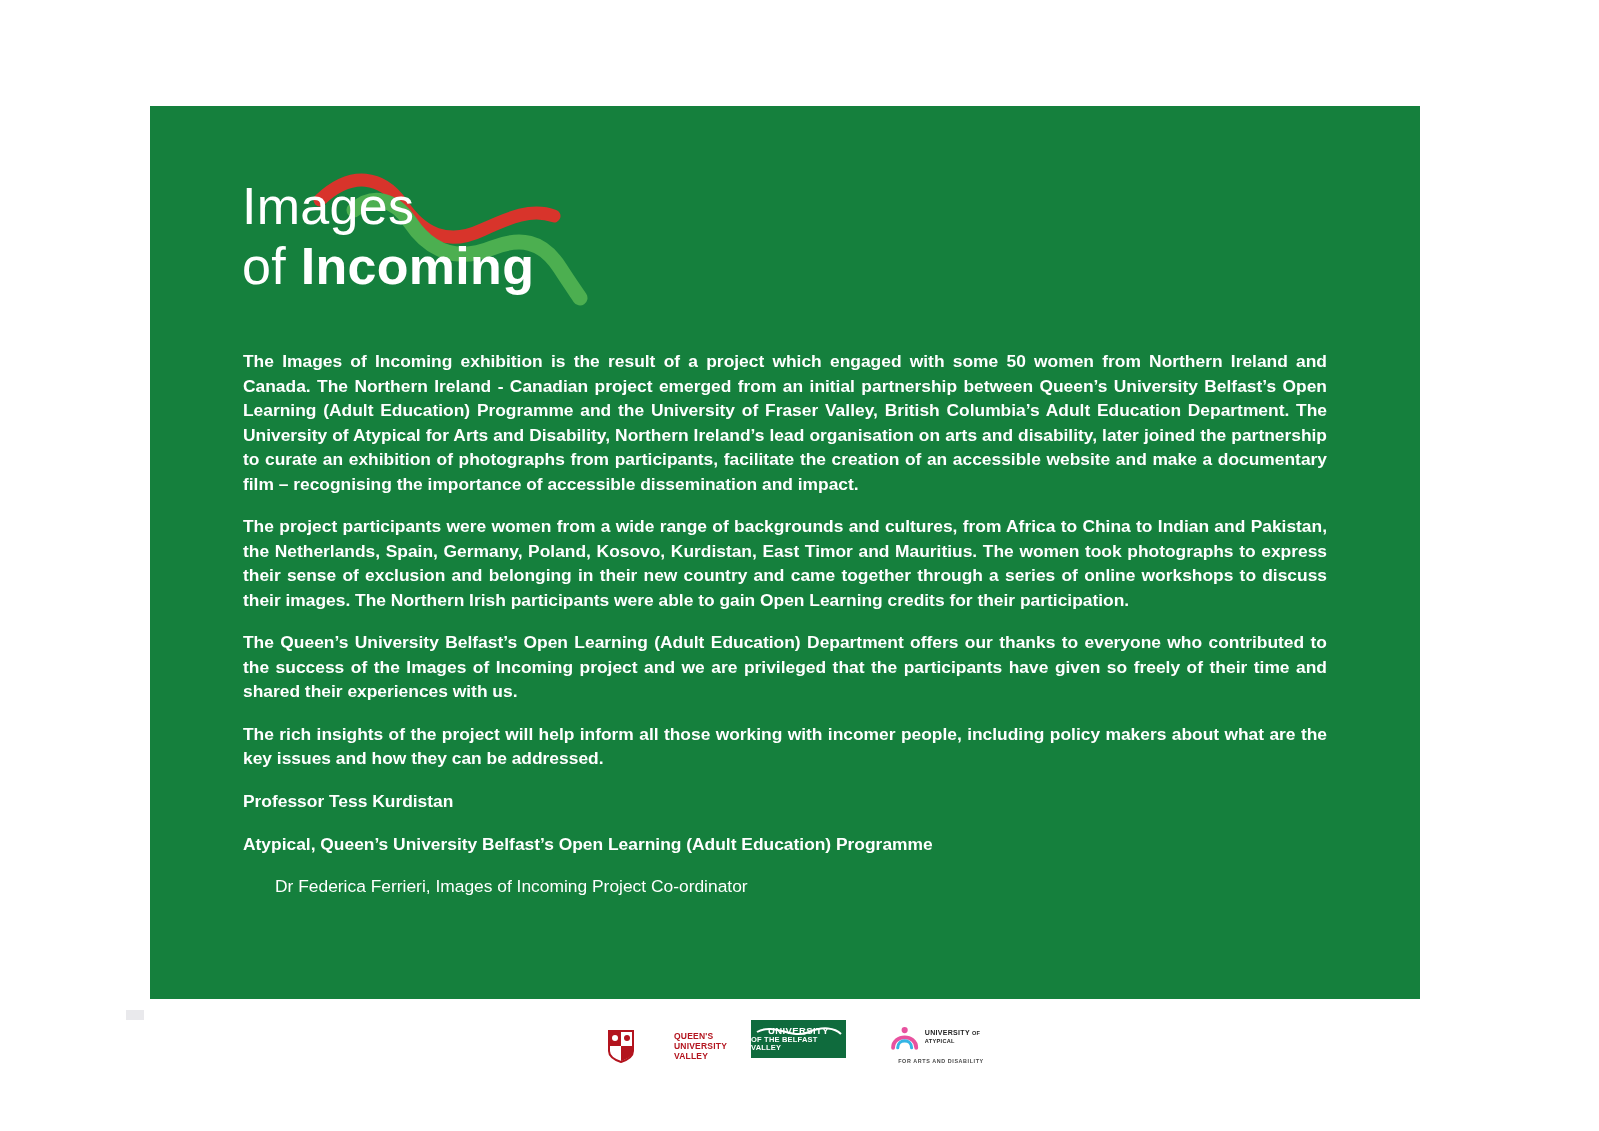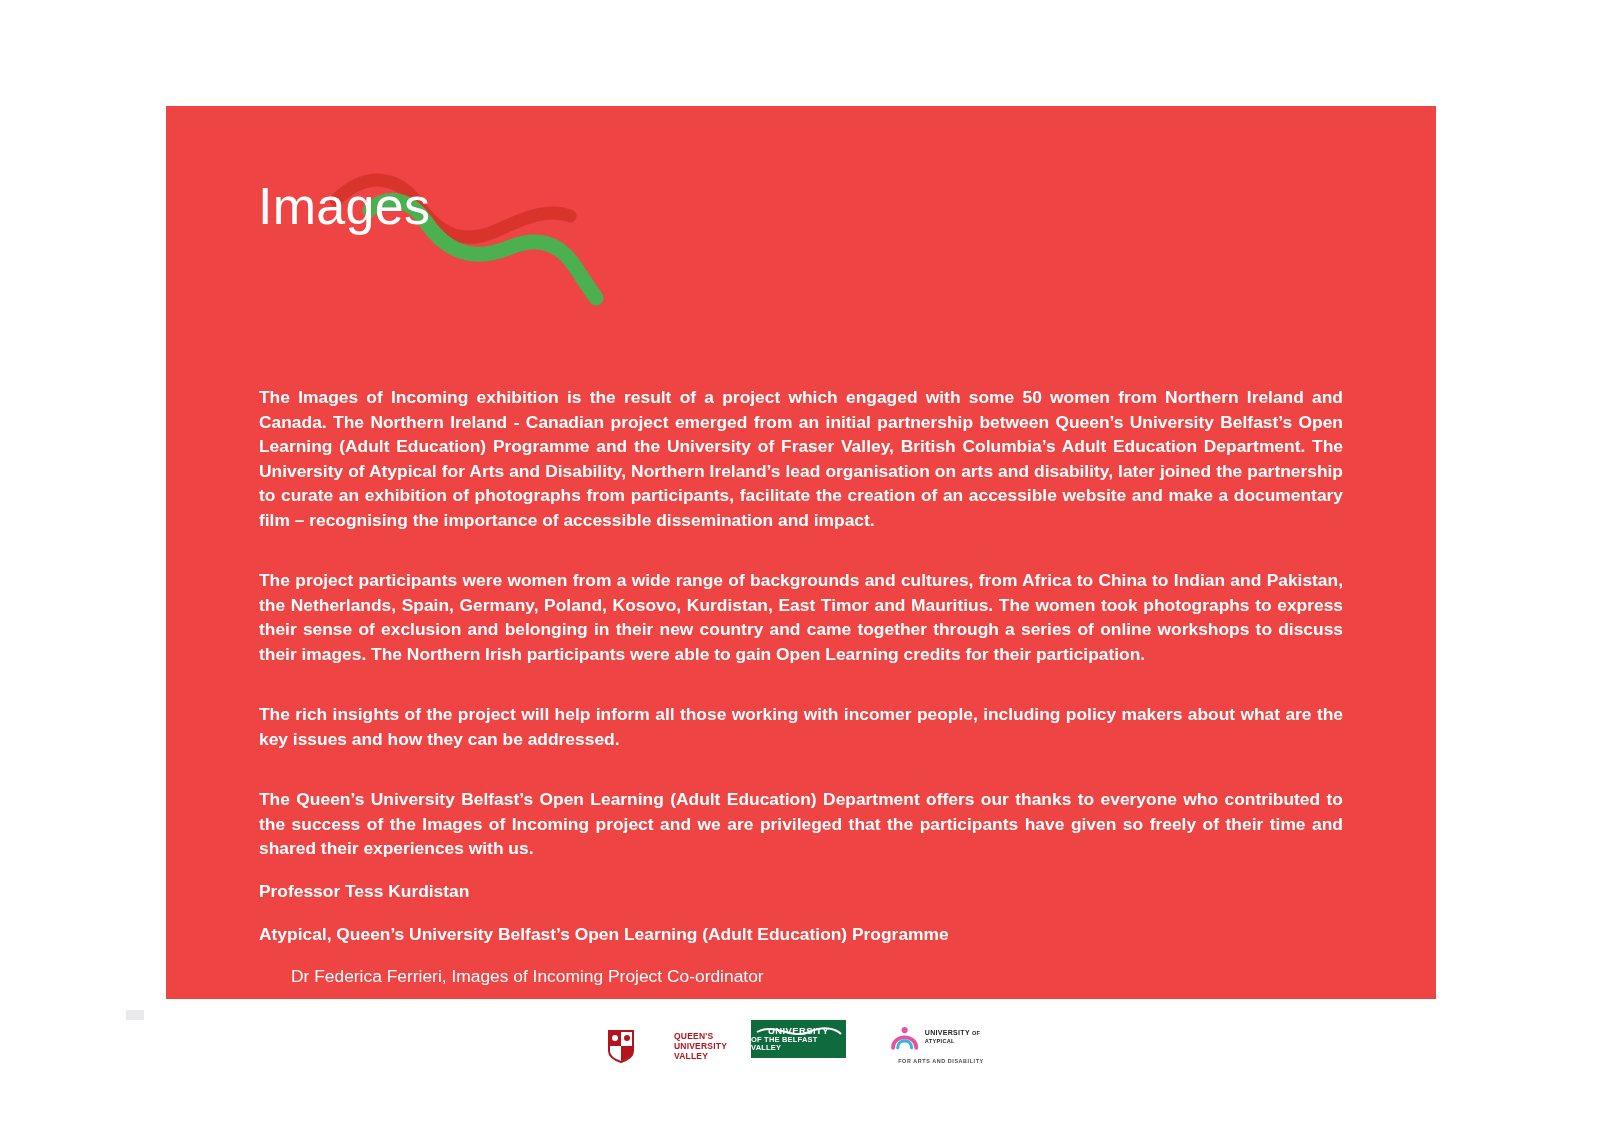--- a/index.html
+++ b/index.html
@@ -17,25 +17,25 @@
 
   .page {
     position: absolute;
     inset: 0;
     background: #ffffff;
   }
 
   
   .panel {
     position: absolute;
-    left: 166px;
+    left: 150px;
     top: 106px;
     width: 1270px;
     height: 893px;
-    background: #ef4444;
+    background: #15803d;
     box-sizing: border-box;
   }
 
   
   .logo {
     position: absolute;
     left: 92px;
     top: 36px;
     width: 380px;
     height: 160px;
@@ -81,21 +81,20 @@
   .para {
     font-size: 17.4px;
     line-height: 1.41;
     margin: 0 0 18px 0;
     font-weight: bold;
     color: #ffffff;
   }
   .para.justified {
     text-align: justify;
     text-align-last: left;
-    margin-top: 36px;
   }
   .sig {
     font-size: 17.4px;
     line-height: 1.41;
     margin: 0 0 18px 0;
     font-weight: bold;
     color: #ffffff;
   }
   .sig.light {
     font-weight: normal;
@@ -219,28 +218,29 @@
 
   <div class="panel">
 
     <div class="logo">
       <svg width="380" height="160" viewBox="0 0 380 160">
         <path d="M78 58 C 110 28, 140 34, 160 62 C 180 92, 206 104, 240 88 C 268 75, 290 66, 312 74" stroke="#d8342b" stroke-width="13" fill="none" stroke-linecap="round"></path>
         <path d="M112 68 C 130 52, 152 56, 168 80 C 188 110, 216 120, 250 106 C 278 95, 300 98, 318 126 C 327 140, 334 150, 338 156" stroke="#4caf50" stroke-width="15" fill="none" stroke-linecap="round"></path>
       </svg>
       <div class="logo-text">
         <span class="logo-line1">Images</span>
+        <span class="logo-line2"><span>of </span><b>Incoming</b></span>
       </div>
     </div>
 
     <div class="body-text">
       <p class="para justified">The Images of Incoming exhibition is the result of a project which engaged with some 50 women from Northern Ireland and Canada.  The Northern Ireland - Canadian project emerged from an initial partnership between Queen’s University Belfast’s Open Learning (Adult Education) Programme and the University of Fraser Valley, British Columbia’s Adult Education Department.  The University of Atypical for Arts and Disability, Northern Ireland’s lead organisation on arts and disability, later joined the partnership to curate an exhibition of photographs from participants, facilitate the creation of an accessible website and make a documentary film – recognising the importance of accessible dissemination and impact.</p>
       <p class="para justified">The project participants were women from a wide range of backgrounds and cultures, from Africa to China to Indian and Pakistan, the Netherlands, Spain, Germany, Poland, Kosovo, Kurdistan, East Timor and Mauritius.  The women took photographs to express their sense of exclusion and belonging in their new country and came together through a series of online workshops to discuss their images.  The Northern Irish participants were able to gain Open Learning credits for their participation.</p>
+      <p class="para justified">The Queen’s University Belfast’s Open Learning (Adult Education) Department offers our thanks to everyone who contributed to the success of the Images of Incoming project and we are privileged that the participants have given so freely of their time and shared their experiences with us.</p>
       <p class="para justified">The rich insights of the project will help inform all those working with incomer people, including policy makers about what are the key issues and how they can be addressed.</p>
-      <p class="para justified">The Queen’s University Belfast’s Open Learning (Adult Education) Department offers our thanks to everyone who contributed to the success of the Images of Incoming project and we are privileged that the participants have given so freely of their time and shared their experiences with us.</p>
       <p class="sig">Professor Tess Kurdistan</p>
       <p class="sig">Atypical, Queen’s University Belfast’s Open Learning (Adult Education) Programme</p>
       <p class="sig light">Dr Federica Ferrieri, Images of Incoming Project Co-ordinator</p>
     </div>
 
   </div>
 
   <div class="corner-mark"></div>
 
   <div class="footer">

